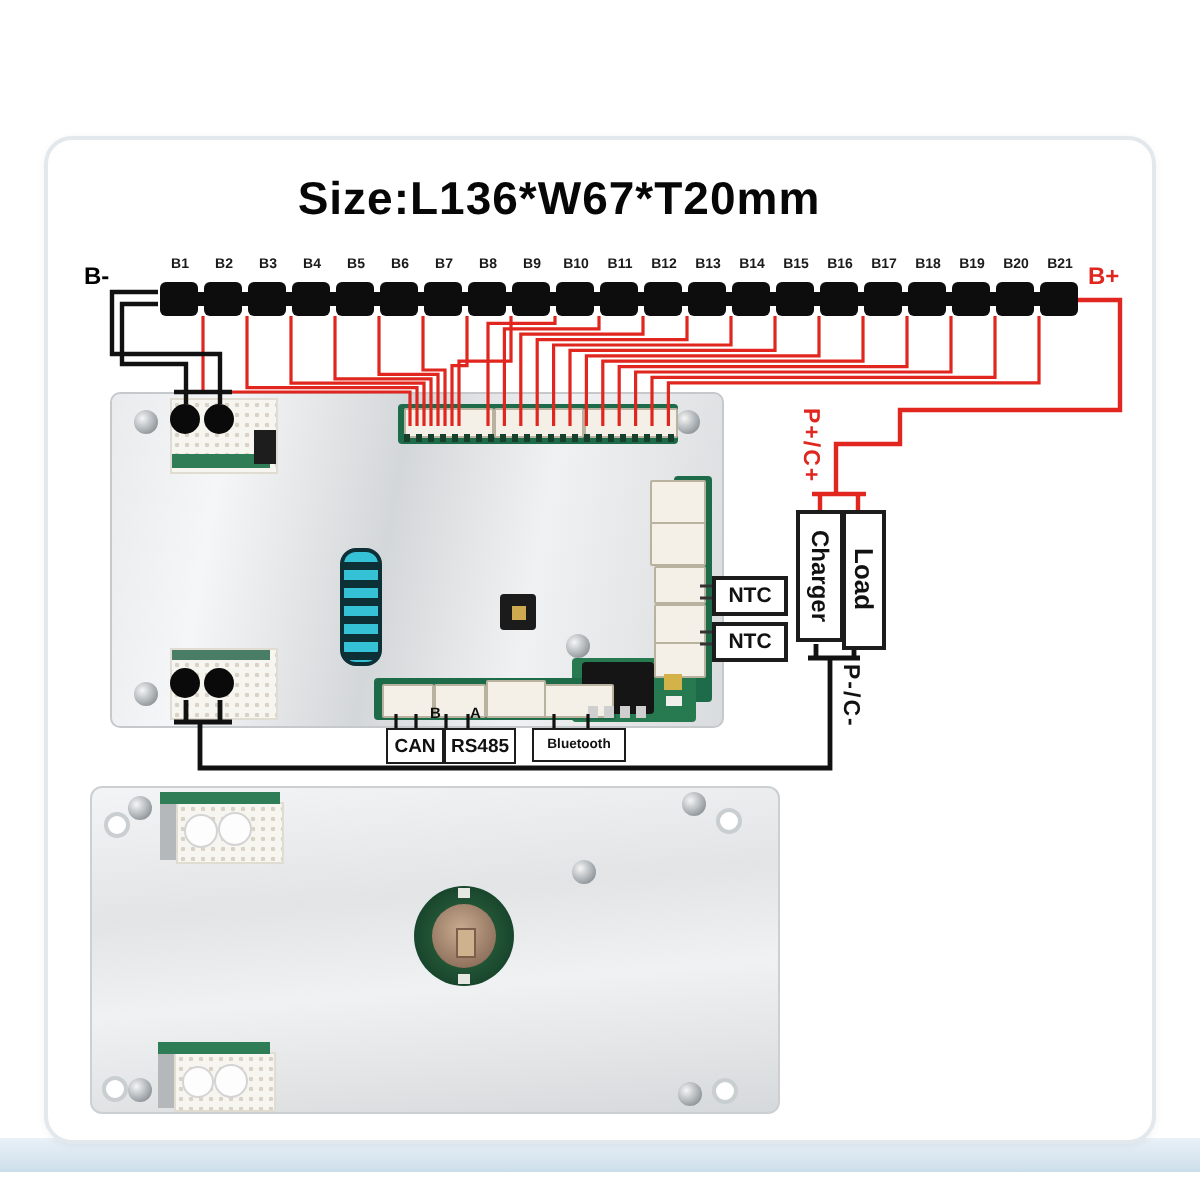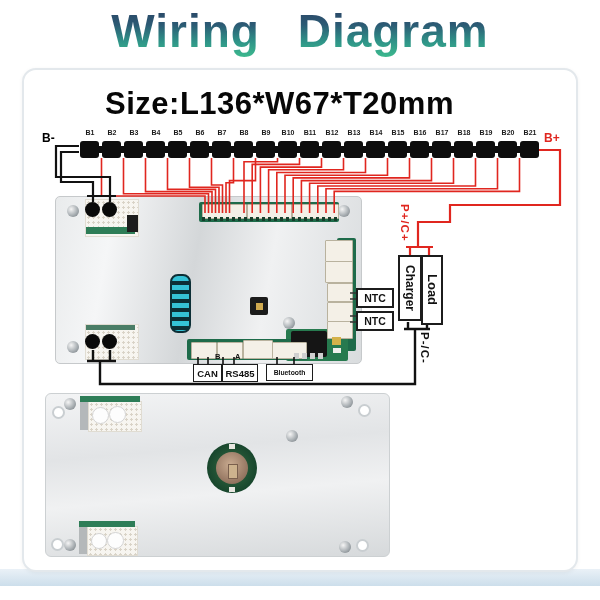--- a/index.html
+++ b/index.html
@@ -9,21 +9,21 @@
   .title{position:absolute;top:4px;left:0;width:100%;margin:0;text-align:center;
          font-size:46px;font-weight:bold;letter-spacing:1px;word-spacing:24px;color:#2f8f7f;}
   @supports (-webkit-background-clip: text) {
     .title{background:linear-gradient(180deg,#2a3f61 0%,#2c5a74 38%,#2f9488 70%,#3dbb8e 100%);
            -webkit-background-clip:text;background-clip:text;color:transparent;}
   }
   .card{left:22px;top:68px;width:552px;height:500px;background:#fff;border:2px solid #e3e8ec;
         border-radius:14px;box-shadow:0 1px 4px rgba(0,0,0,.05);}
   .band{left:0;top:569px;width:600px;height:17px;
         background:linear-gradient(180deg,#eaf1f7,#ccdeeb);}
-  .size{left:0;top:86px;width:559px;text-align:center;font-size:31px;font-weight:bold;
+  .size{left:0;top:86px;width:559px;text-align:center;font-size:23px;font-weight:bold;
         color:#070707;letter-spacing:.5px;}
   .cell{position:absolute;top:141px;width:19px;height:17px;background:#0d0d0d;border-radius:3px;}
   .celllab{position:absolute;top:129px;width:26px;text-align:center;font-size:7px;
            font-weight:bold;color:#1a1a1a;}
   .link{position:absolute;top:146px;width:4px;height:7px;background:#0d0d0d;}
   .bminus{left:42px;top:131px;font-size:12px;font-weight:bold;color:#000;}
   .bplus{left:544px;top:131px;font-size:12px;font-weight:bold;color:#e0261f;}
   .board{left:55px;top:196px;width:305px;height:166px;border-radius:5px;border:1px solid #c6c9cb;
          background:linear-gradient(100deg,#e9ebec,#f5f6f7 18%,#d4d7d9 45%,#f0f1f2 68%,#d9dcde 100%);z-index:2;}
   .board2{left:45px;top:393px;width:343px;height:162px;border-radius:6px;border:1px solid #ccd0d2;
@@ -50,21 +50,20 @@
   #wires{position:absolute;left:0;top:0;z-index:5;pointer-events:none;}
   #battery-row{position:absolute;left:0;top:0;width:600px;height:170px;z-index:4;}
 </style>
 </head>
 <body>
 
 <div class="canvas">
 
   <div class="abs band"></div>
 
-  <h1 class="title">Wiring Diagram</h1>
 
   <div class="abs card"></div>
 
   <div class="abs size">Size:L136*W67*T20mm</div>
 
   <span class="abs bminus">B-</span>
   <span class="abs bplus">B+</span>
   <div id="battery-row">
       <div class="cell" style="left: 80px;"></div>
       <div class="celllab" style="left: 77px;">B1</div>

